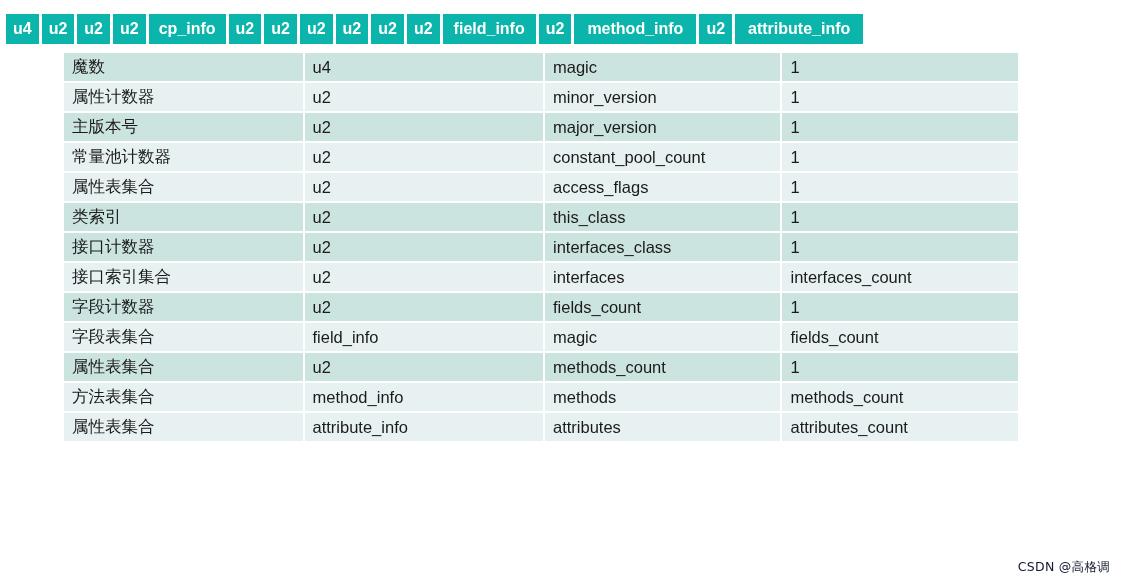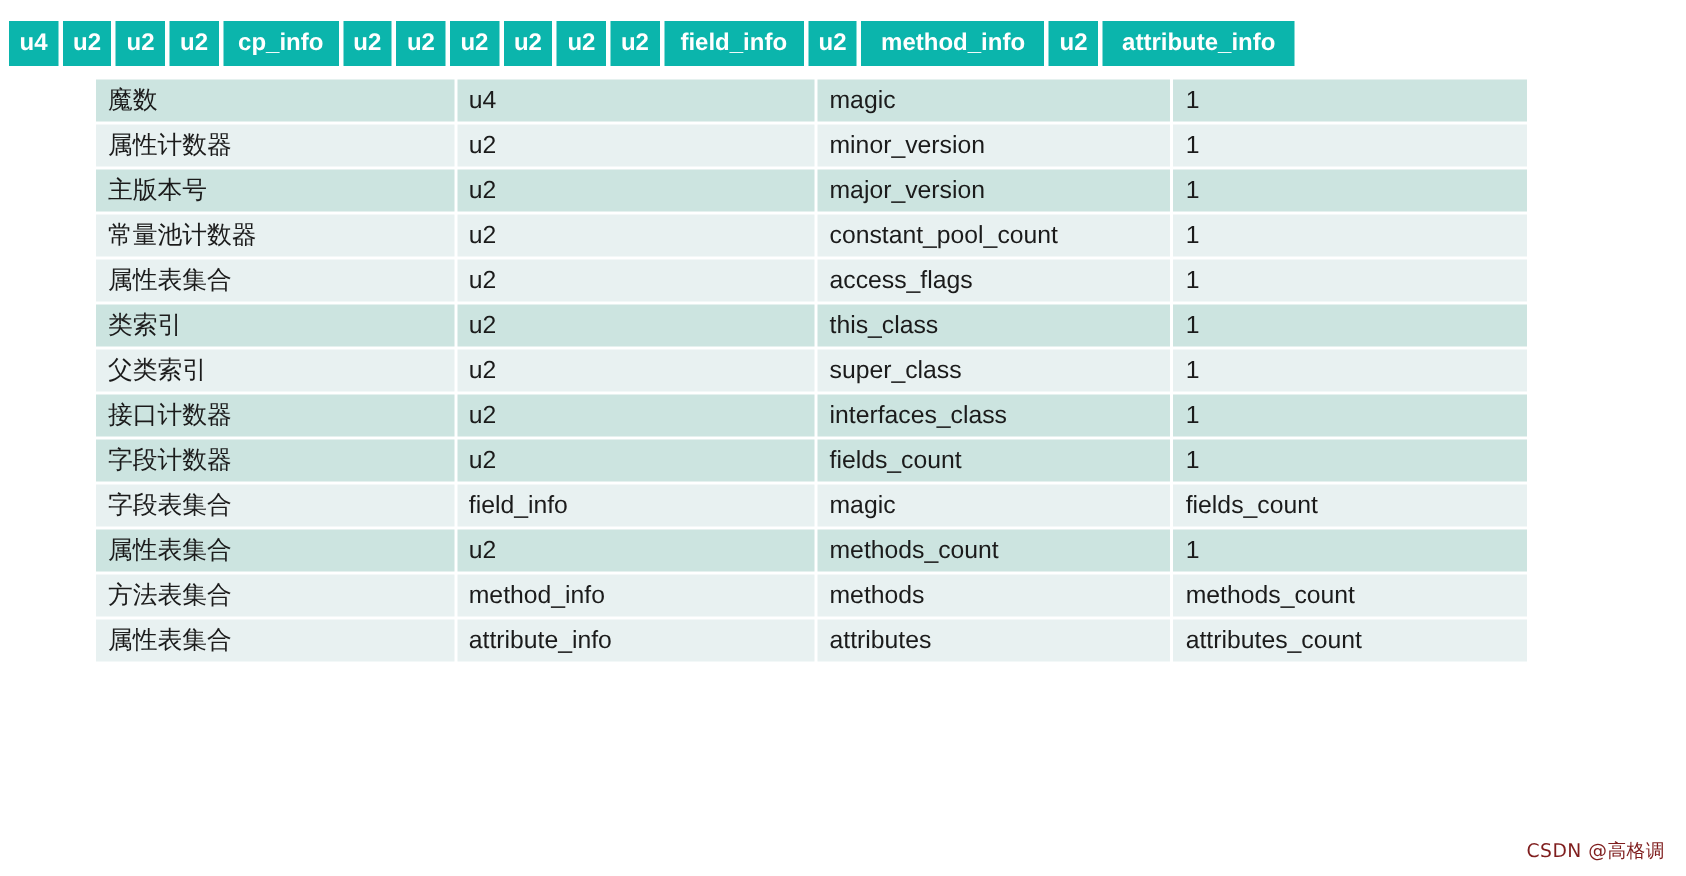--- a/index.html
+++ b/index.html
@@ -73,21 +73,21 @@
   .col-qty  { width: 235px; }
 
   .cjk { font-family: "DejaVu Sans", "Liberation Sans", sans-serif; }
 
   
   #watermark {
     position: absolute;
     right: 14px;
     bottom: 8px;
     font-size: 12.5px;
-    color: #7f1d1d;
+    color: #0f172a;
     letter-spacing: 0.3px;
     white-space: nowrap;
     font-family: "DejaVu Sans", "Liberation Sans", sans-serif;
     margin-top: 20px;
   }
 </style>
 </head>
 <body>
 
 <div id="type-strip">
@@ -146,31 +146,31 @@
         <td>u2</td>
         <td>access_flags</td>
         <td>1</td>
       </tr>
       <tr class="row-odd">
         <td class="cjk">类索引</td>
         <td>u2</td>
         <td>this_class</td>
         <td>1</td>
       </tr>
-      <tr class="row-even">
-        <td class="cjk">父类索引</td>
-        <td>u2</td>
-        <td>super_class</td>
-        <td>1</td>
-      </tr>
       <tr class="row-odd">
         <td class="cjk">接口计数器</td>
         <td>u2</td>
         <td>interfaces_class</td>
         <td>1</td>
+      </tr>
+      <tr class="row-even">
+        <td class="cjk">接口索引集合</td>
+        <td>u2</td>
+        <td>interfaces</td>
+        <td>interfaces_count</td>
       </tr>
       <tr class="row-odd">
         <td class="cjk">字段计数器</td>
         <td>u2</td>
         <td>fields_count</td>
         <td>1</td>
       </tr>
       <tr class="row-even">
         <td class="cjk">字段表集合</td>
         <td>field_info</td>

